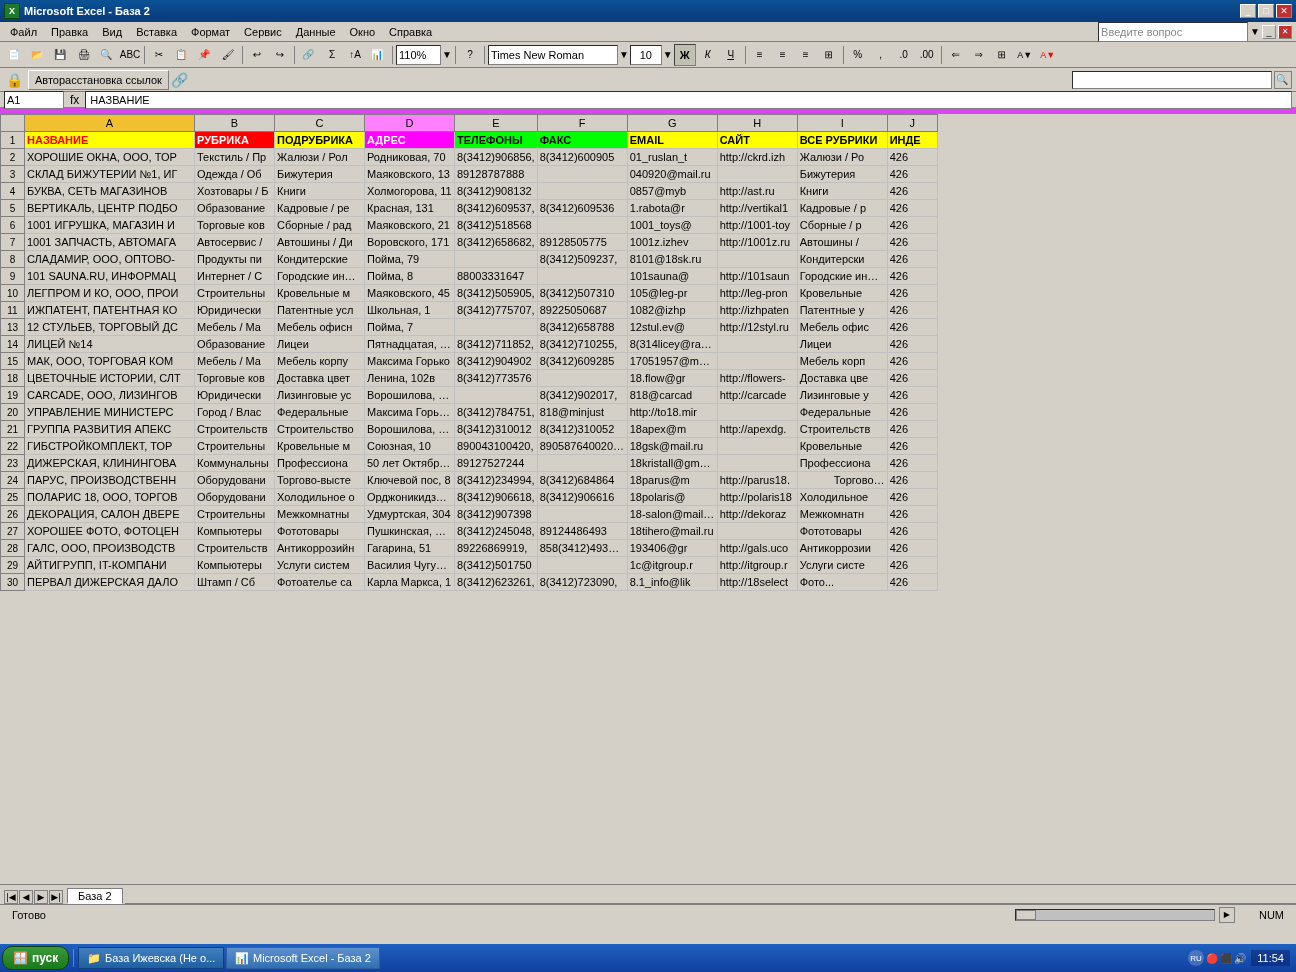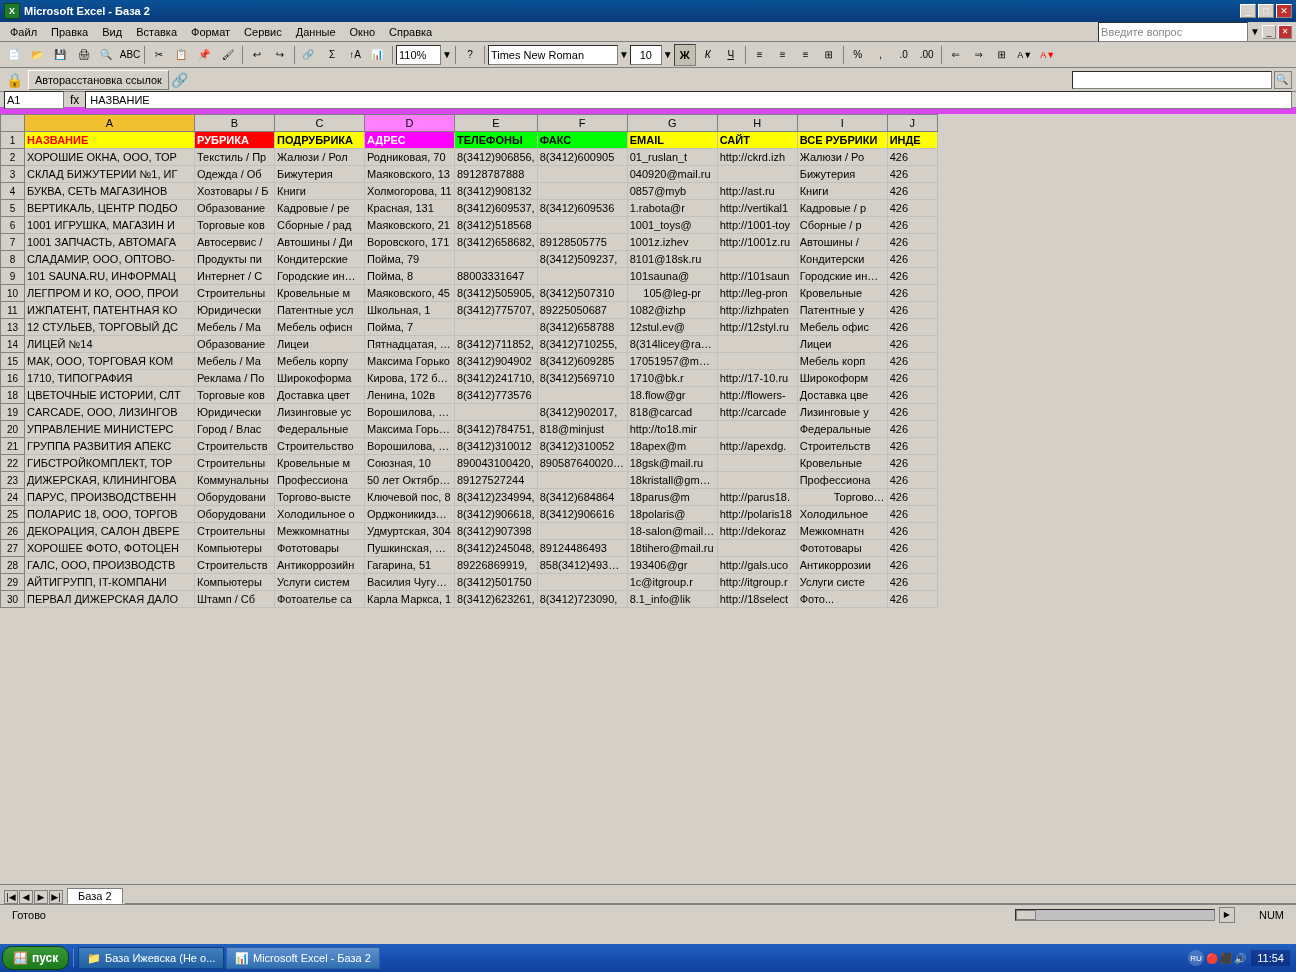--- a/index.html
+++ b/index.html
@@ -484,21 +484,21 @@
             <td class="data-cell" style="max-width: 90px; overflow: hidden; text-overflow: ellipsis;">426</td>
           </tr>
           <tr>
             <td class="row-header">10</td>
             <td class="data-cell" style="max-width: 170px; overflow: hidden; text-overflow: ellipsis;">ЛЕГПРОМ И КО, ООО, ПРОИ</td>
             <td class="data-cell" style="max-width: 90px; overflow: hidden; text-overflow: ellipsis;">Строительны</td>
             <td class="data-cell" style="max-width: 90px; overflow: hidden; text-overflow: ellipsis;">Кровельные м</td>
             <td class="data-cell" style="max-width: 90px; overflow: hidden; text-overflow: ellipsis;">Маяковского, 45</td>
             <td class="data-cell" style="max-width: 90px; overflow: hidden; text-overflow: ellipsis;">8(3412)505905,</td>
             <td class="data-cell" style="max-width: 90px; overflow: hidden; text-overflow: ellipsis;">8(3412)507310</td>
-            <td class="data-cell" style="max-width: 90px; overflow: hidden; text-overflow: ellipsis; text-align: center;">105@leg-pr</td>
+            <td class="data-cell" style="max-width: 90px; overflow: hidden; text-overflow: ellipsis;">105@leg-pr</td>
             <td class="data-cell" style="max-width: 90px; overflow: hidden; text-overflow: ellipsis;">http://leg-pron</td>
             <td class="data-cell" style="max-width: 90px; overflow: hidden; text-overflow: ellipsis;">Кровельные</td>
             <td class="data-cell" style="max-width: 90px; overflow: hidden; text-overflow: ellipsis;">426</td>
           </tr>
           <tr>
             <td class="row-header">11</td>
             <td class="data-cell" style="max-width: 170px; overflow: hidden; text-overflow: ellipsis;">ИЖПАТЕНТ, ПАТЕНТНАЯ КО</td>
             <td class="data-cell" style="max-width: 90px; overflow: hidden; text-overflow: ellipsis;">Юридически</td>
             <td class="data-cell" style="max-width: 90px; overflow: hidden; text-overflow: ellipsis;">Патентные усл</td>
             <td class="data-cell" style="max-width: 90px; overflow: hidden; text-overflow: ellipsis;">Школьная, 1</td>
@@ -542,33 +542,20 @@
             <td class="data-cell" style="max-width: 90px; overflow: hidden; text-overflow: ellipsis;">Мебель корпу</td>
             <td class="data-cell" style="max-width: 90px; overflow: hidden; text-overflow: ellipsis;">Максима Горько</td>
             <td class="data-cell" style="max-width: 90px; overflow: hidden; text-overflow: ellipsis;">8(3412)904902</td>
             <td class="data-cell" style="max-width: 90px; overflow: hidden; text-overflow: ellipsis;">8(3412)609285</td>
             <td class="data-cell" style="max-width: 90px; overflow: hidden; text-overflow: ellipsis;">17051957@mail.ru</td>
             <td class="data-cell" style="max-width: 90px; overflow: hidden; text-overflow: ellipsis;"></td>
             <td class="data-cell" style="max-width: 90px; overflow: hidden; text-overflow: ellipsis;">Мебель корп</td>
             <td class="data-cell" style="max-width: 90px; overflow: hidden; text-overflow: ellipsis;">426</td>
           </tr>
           <tr>
-            <td class="row-header">16</td>
-            <td class="data-cell" style="max-width: 170px; overflow: hidden; text-overflow: ellipsis;">1710, ТИПОГРАФИЯ</td>
-            <td class="data-cell" style="max-width: 90px; overflow: hidden; text-overflow: ellipsis;">Реклама / По</td>
-            <td class="data-cell" style="max-width: 90px; overflow: hidden; text-overflow: ellipsis;">Широкоформа</td>
-            <td class="data-cell" style="max-width: 90px; overflow: hidden; text-overflow: ellipsis;">Кирова, 172 блок</td>
-            <td class="data-cell" style="max-width: 90px; overflow: hidden; text-overflow: ellipsis;">8(3412)241710,</td>
-            <td class="data-cell" style="max-width: 90px; overflow: hidden; text-overflow: ellipsis;">8(3412)569710</td>
-            <td class="data-cell" style="max-width: 90px; overflow: hidden; text-overflow: ellipsis;">1710@bk.r</td>
-            <td class="data-cell" style="max-width: 90px; overflow: hidden; text-overflow: ellipsis;">http://17-10.ru</td>
-            <td class="data-cell" style="max-width: 90px; overflow: hidden; text-overflow: ellipsis;">Широкоформ</td>
-            <td class="data-cell" style="max-width: 90px; overflow: hidden; text-overflow: ellipsis;">426</td>
-          </tr>
-          <tr>
             <td class="row-header">18</td>
             <td class="data-cell" style="max-width: 170px; overflow: hidden; text-overflow: ellipsis;">ЦВЕТОЧНЫЕ ИСТОРИИ, СЛТ</td>
             <td class="data-cell" style="max-width: 90px; overflow: hidden; text-overflow: ellipsis;">Торговые ков</td>
             <td class="data-cell" style="max-width: 90px; overflow: hidden; text-overflow: ellipsis;">Доставка цвет</td>
             <td class="data-cell" style="max-width: 90px; overflow: hidden; text-overflow: ellipsis;">Ленина, 102в</td>
             <td class="data-cell" style="max-width: 90px; overflow: hidden; text-overflow: ellipsis;">8(3412)773576</td>
             <td class="data-cell" style="max-width: 90px; overflow: hidden; text-overflow: ellipsis;"></td>
             <td class="data-cell" style="max-width: 90px; overflow: hidden; text-overflow: ellipsis;">18.flow@gr</td>
             <td class="data-cell" style="max-width: 90px; overflow: hidden; text-overflow: ellipsis;">http://flowers-</td>
             <td class="data-cell" style="max-width: 90px; overflow: hidden; text-overflow: ellipsis;">Доставка цве</td>

